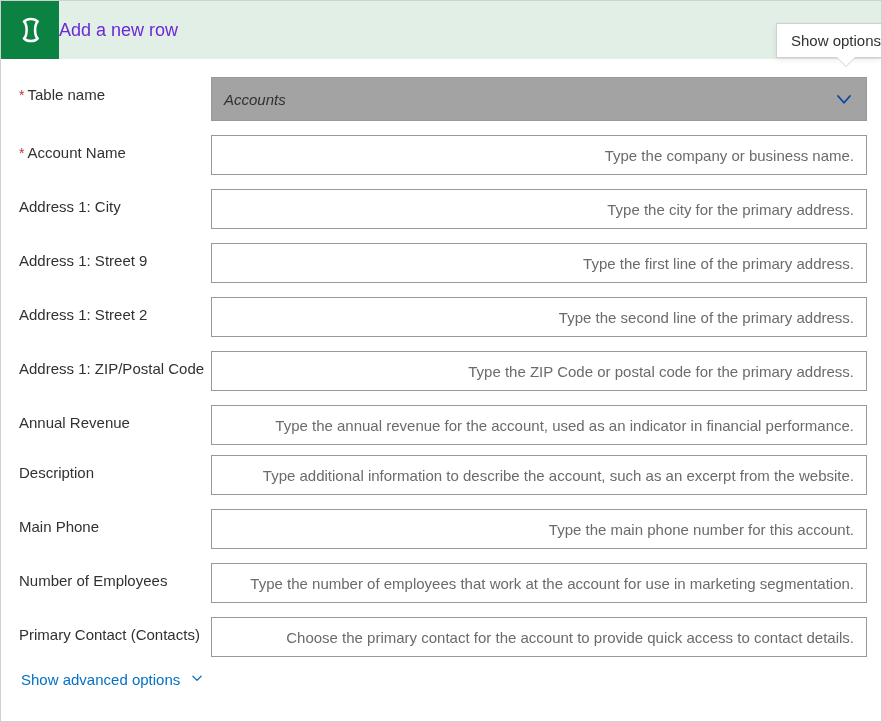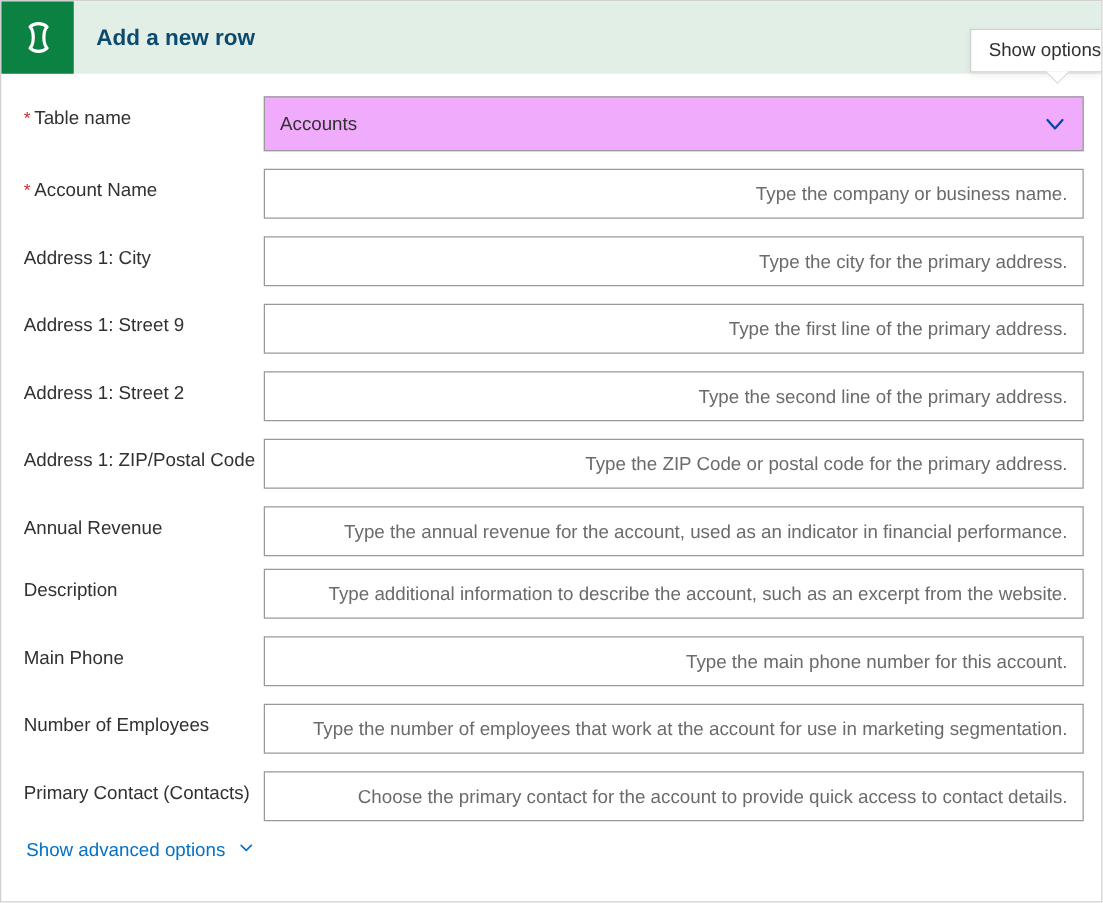--- a/index.html
+++ b/index.html
@@ -25,23 +25,22 @@
       width: 58px;
       height: 58px;
       background: #0b8142;
       display: flex;
       align-items: center;
       justify-content: center;
     }
     .app-icon svg { width: 34px; height: 34px; }
     .header-title {
       font-size: 18px;
-      color: #0c4a6e;
-      margin-left: 18px;
-      font-weight: 700;
+      color: #6d28d9;
+      font-weight: 400;
     }
     .show-options {
       position: absolute;
       right: 0;
       top: 22px;
       background: #fff;
       border: 1px solid #d0d0d0;
       border-right: none;
       padding: 8px 0 8px 14px;
       font-size: 15px;
@@ -97,27 +96,28 @@
       padding: 0 12px;
       outline: none;
       text-overflow: ellipsis;
       text-align: right;
     }
     .field-input::placeholder { color: #6b6b6b; opacity: 1; }
     .select-input {
       width: 100%;
       height: 44px;
       border: 1px solid #999;
-      background: #f0abfc;
+      background: #a3a3a3;
       font-size: 15px;
       color: #323130;
       padding: 0 12px;
       display: flex;
       align-items: center;
       cursor: pointer;
+      font-style: italic;
     }
     .chevron {
       position: absolute;
       right: 14px;
       top: 50%;
       transform: translateY(-50%);
       pointer-events: none;
     }
     .chevron svg { width: 18px; height: 18px; display: block; }
     .advanced-link {

